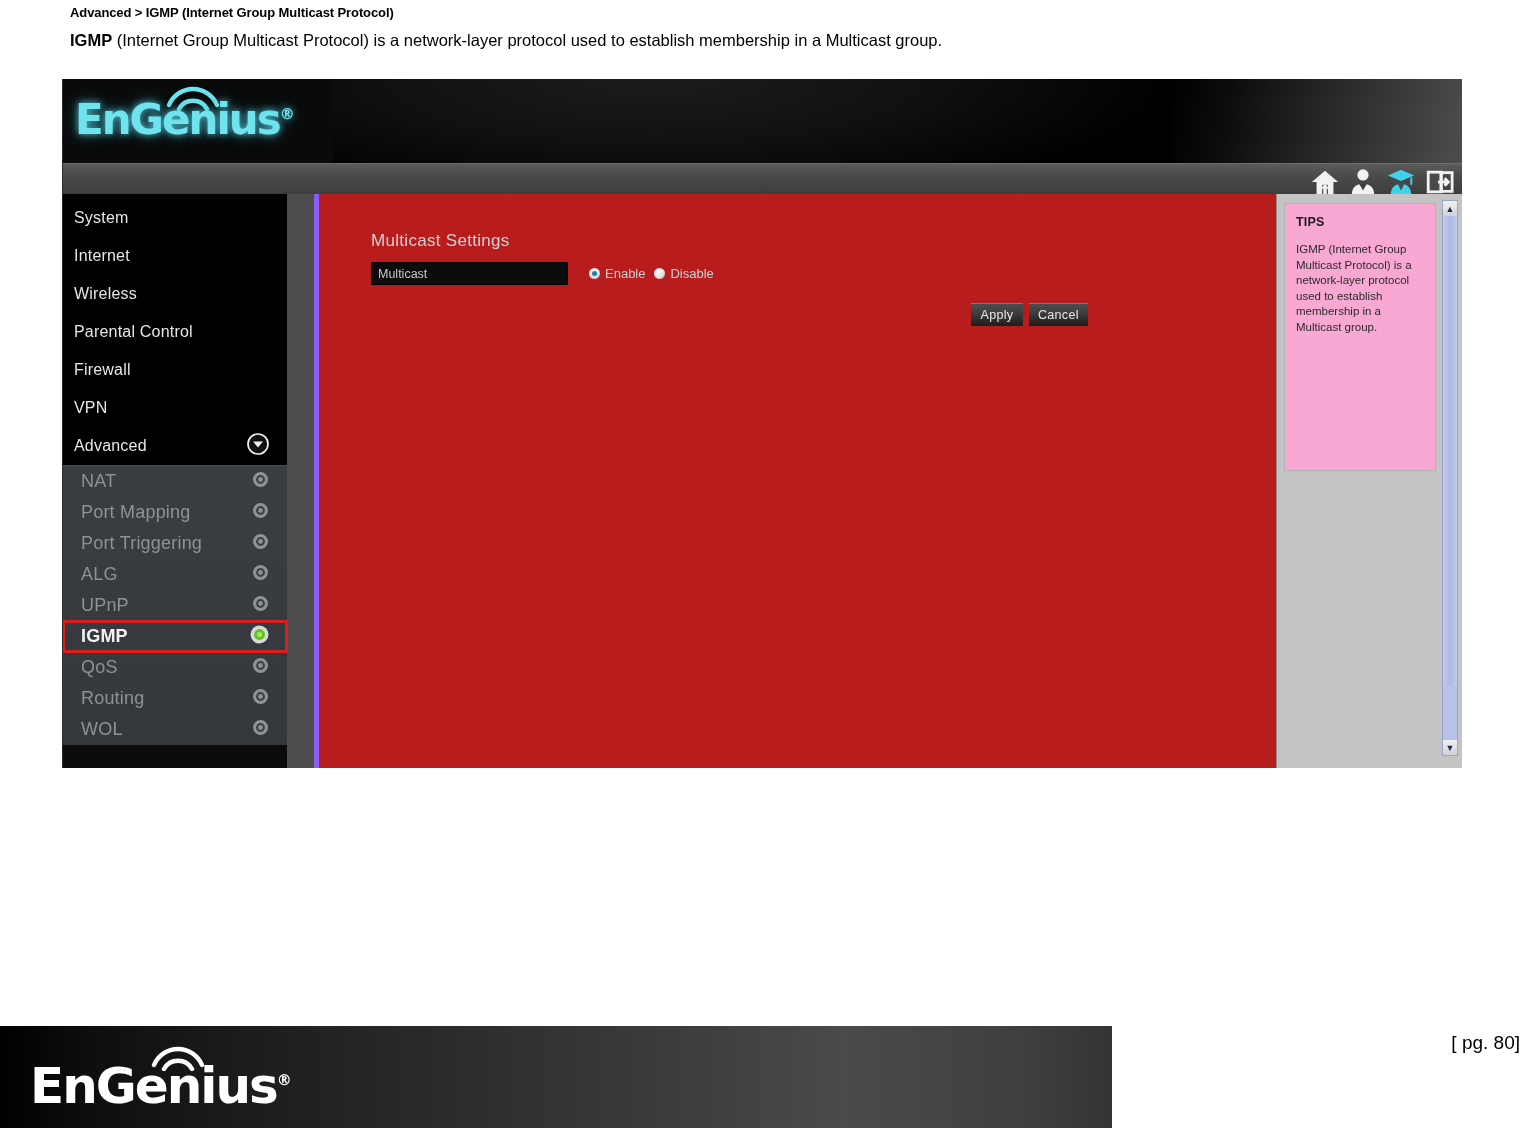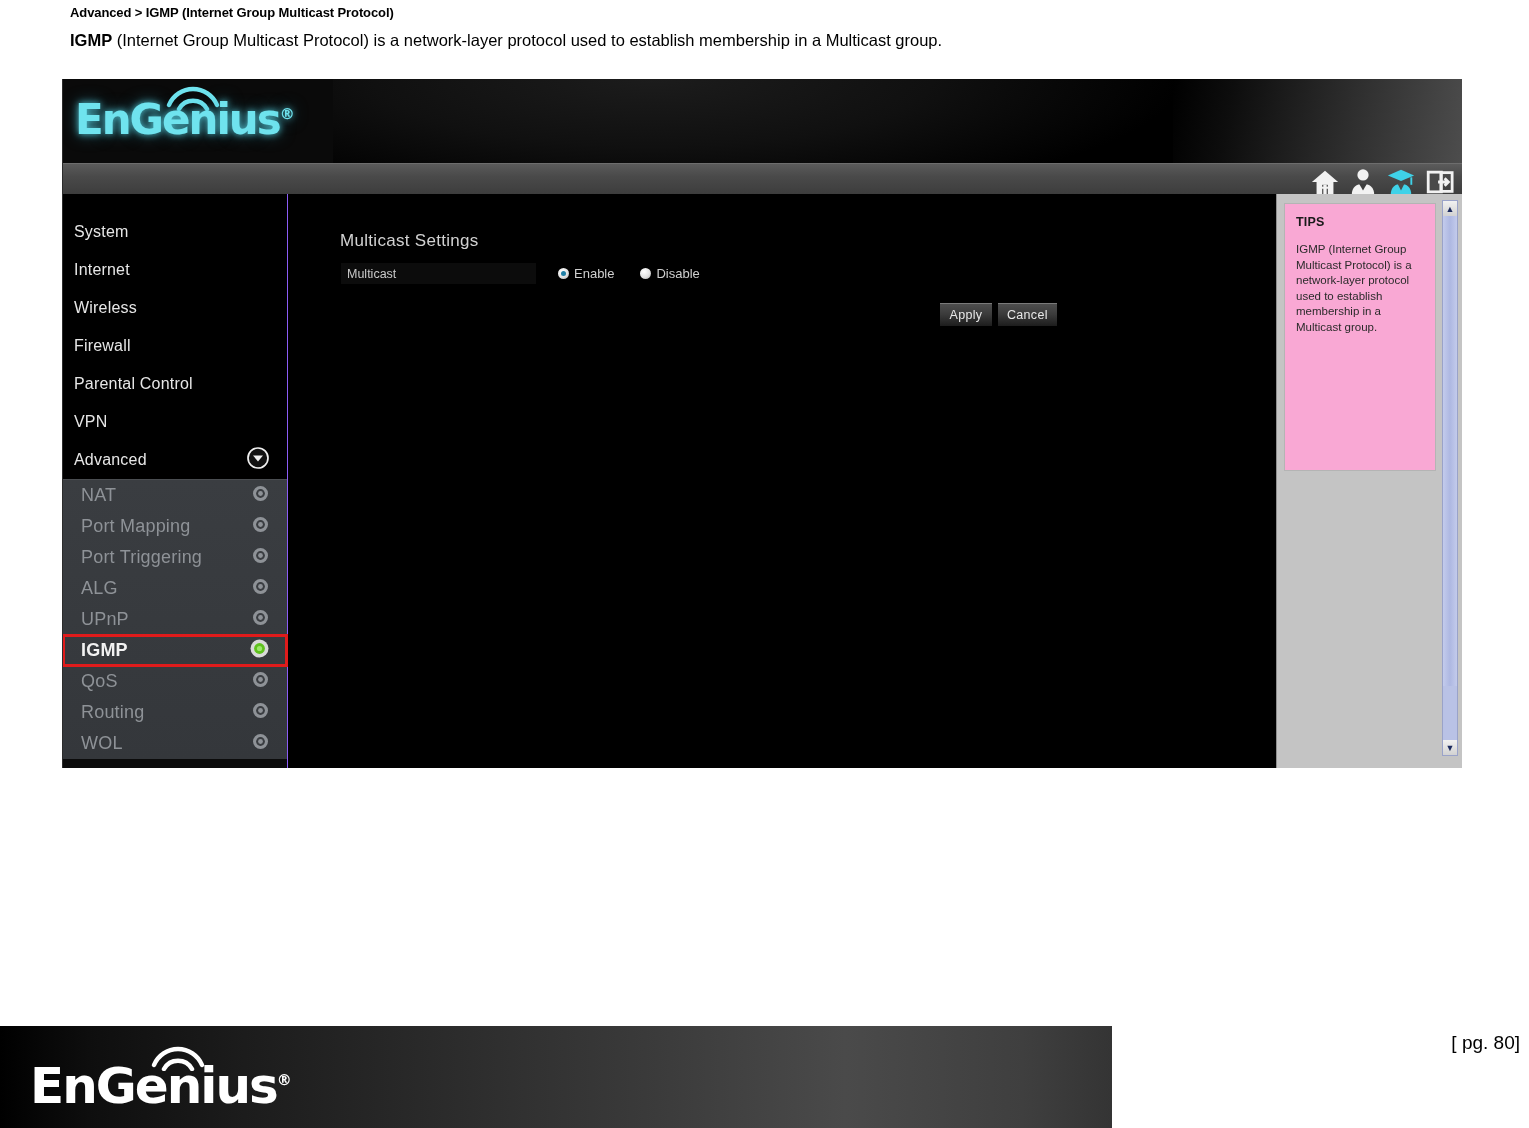--- a/index.html
+++ b/index.html
@@ -120,21 +120,21 @@
     background: #4d4d4d;
   }
 
   
   .ui-sidebar {
     width: 224px;
     background: #0b0b0b;
     flex: none;
     position: relative;
   }
-  .menu-main { background: #000; padding-top: 19px; }
+  .menu-main { background: #000; padding-top: 5px; }
   .menu-item {
     position: relative;
     height: 38px;
     display: flex;
     align-items: center;
     padding-left: 11px;
     color: #d9d9d9;
     font-size: 16px;
     letter-spacing: .2px;
   }
@@ -158,23 +158,24 @@
   }
   .menu-bullet {
     position: absolute;
     right: 18px; top: 50%;
     transform: translateY(-50%);
   }
 
   
   .ui-content {
     flex: 1;
-    background: #000000;
-    position: relative;
-    border-left: 1px solid #8b5cf6;
+    background: #b91c1c;
+    position: relative;
+    border-left: 5px solid #8b5cf6;
+    margin-left: 27px;
   }
   .content-title {
     position: absolute;
     left: 52px; top: 37px;
     color: #d2d2d2;
     font-size: 17px;
     letter-spacing: .3px;
   }
   .field-row {
     position: absolute;
@@ -189,21 +190,21 @@
     color: #c9c9c9;
     font-size: 12.5px;
     display: flex;
     align-items: center;
     padding-left: 6px;
   }
   .radio-group {
     display: flex;
     align-items: center;
     margin-left: 21px;
-    gap: 26px;
+    gap: 9px;
   }
   .radio-opt {
     display: flex;
     align-items: center;
     gap: 5px;
     color: #cfcfcf;
     font-size: 13px;
   }
   .radio-dot {
     width: 11px; height: 11px;
@@ -370,24 +371,24 @@
         <div class="menu-item top">
             <span>System</span>
           </div>
         <div class="menu-item top">
             <span>Internet</span>
           </div>
         <div class="menu-item top">
             <span>Wireless</span>
           </div>
         <div class="menu-item top">
+            <span>Parental Control</span>
+          </div>
+        <div class="menu-item top">
             <span>Firewall</span>
-          </div>
-        <div class="menu-item top">
-            <span>Parental Control</span>
           </div>
         <div class="menu-item top">
             <span>VPN</span>
           </div>
         <div class="menu-item top">
           <span>Advanced</span>
           <span class="menu-bullet">
             <svg width="22" height="22" viewBox="0 0 22 22">
               <circle cx="11" cy="11" r="10" fill="#111" stroke="#f0f0f0" stroke-width="1.7"></circle>
               <path d="M6 8.5 L11 14.5 L16 8.5 Z" fill="#f0f0f0"></path>

